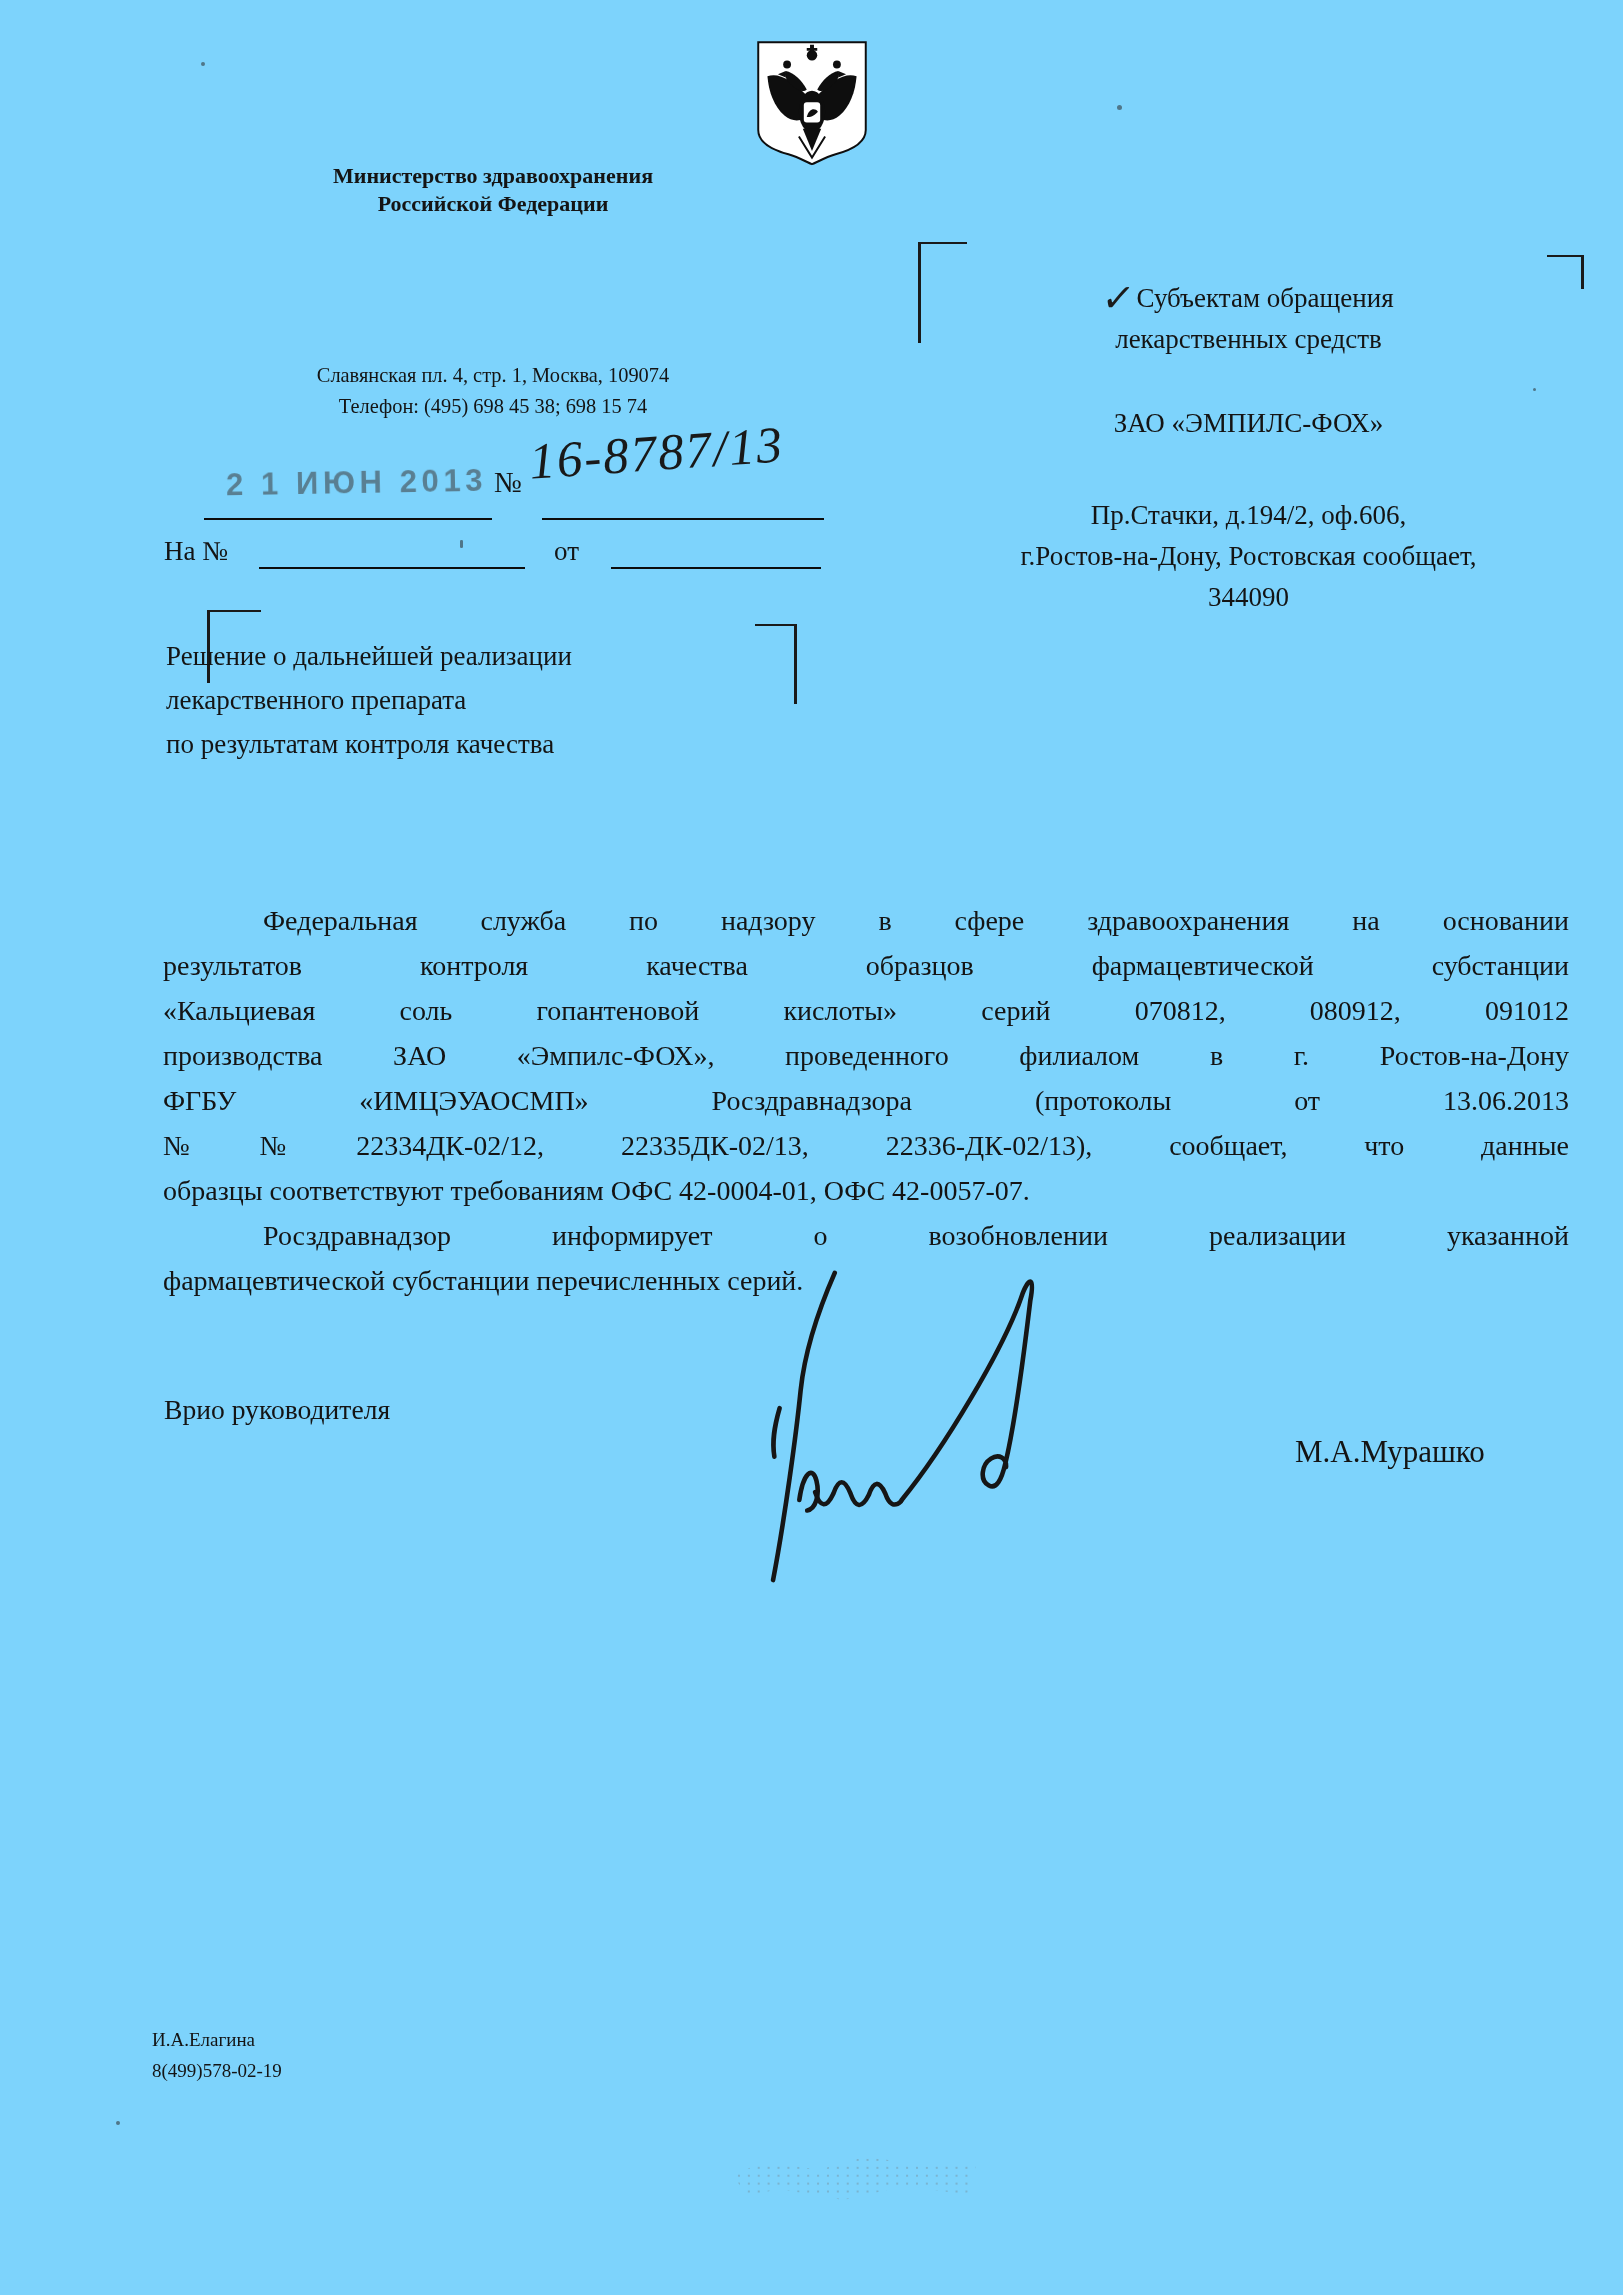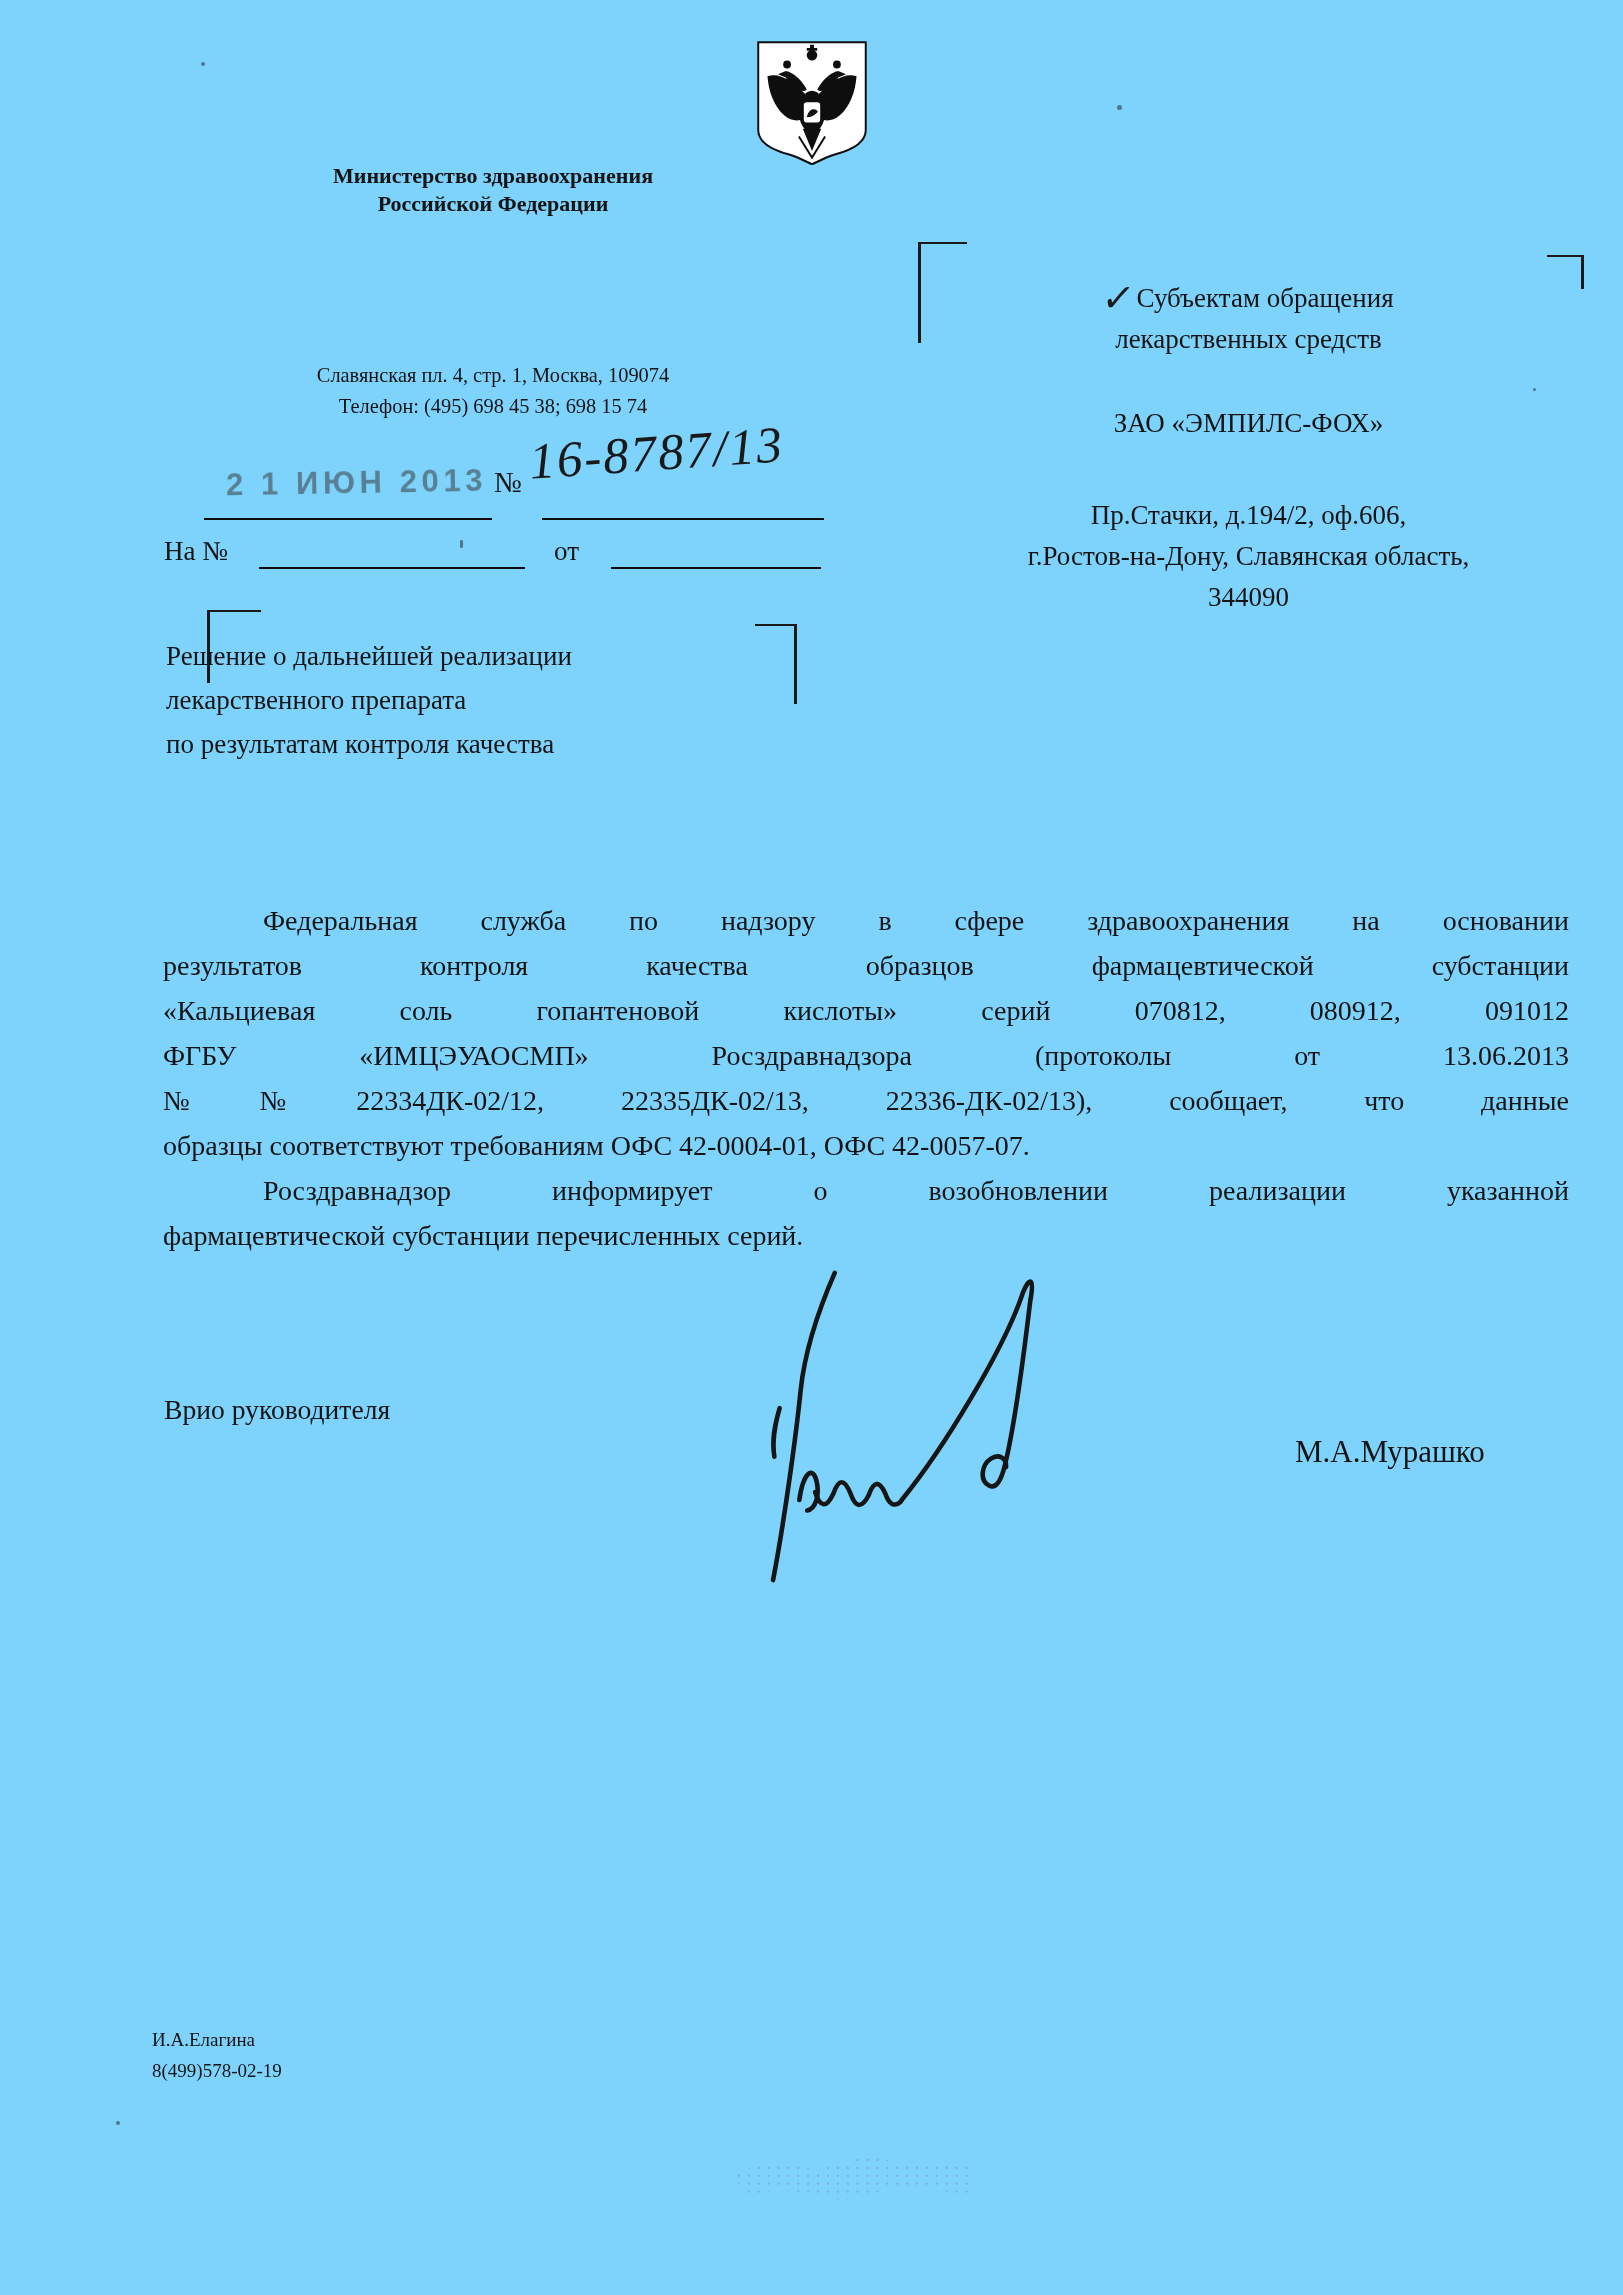--- a/index.html
+++ b/index.html
@@ -124,37 +124,38 @@
   <div class="abs crn tl" style="left:918px;top:242px;width:46px;height:99px;"></div>
   <div class="abs crn tr" style="left:1547px;top:255px;width:34px;height:31.5px;"></div>
 
   <div class="abs rcp">
     <div><span class="check">✓</span><span>Субъектам обращения</span></div>
     <div>лекарственных средств</div>
     <div class="gap1"></div>
     <div>ЗАО «ЭМПИЛС-ФОХ»</div>
     <div class="gap2"></div>
     <div>Пр.Стачки, д.194/2, оф.606,</div>
-    <div>г.Ростов-на-Дону, Славянская область,</div>
+    <div>г.Ростов-на-Дону, Ростовская сообщает,</div>
     <div>344090</div>
   </div>
 
   <div class="abs crn tl" style="left:207px;top:610px;width:51px;height:71px;"></div>
   <div class="abs crn tr" style="left:755px;top:624px;width:39px;height:78px;"></div>
 
   <div class="abs subj">
     <div>Решение  о дальнейшей реализации</div>
     <div>лекарственного препарата</div>
     <div>по результатам контроля качества</div>
   </div>
 
   <div class="abs body-txt">
     <div class="body-line indent">Федеральная служба по надзору в сфере здравоохранения на основании</div>
     <div class="body-line">результатов контроля качества образцов фармацевтической субстанции</div>
     <div class="body-line">«Кальциевая соль гопантеновой кислоты» серий 070812, 080912, 091012</div>
+    <div class="body-line">производства ЗАО «Эмпилс-ФОХ», проведенного филиалом в г. Ростов-на-Дону</div>
     <div class="body-line">ФГБУ «ИМЦЭУАОСМП» Росздравнадзора (протоколы от 13.06.2013</div>
     <div class="body-line">№№22334ДК-02/12, 22335ДК-02/13, 22336-ДК-02/13), сообщает, что данные</div>
     <div class="body-line endline">образцы соответствуют требованиям ОФС 42-0004-01, ОФС 42-0057-07.</div>
     <div class="body-line indent">Росздравнадзор информирует о возобновлении реализации указанной</div>
     <div class="body-line endline">фармацевтической субстанции перечисленных серий.</div>
   </div>
 
   <div class="abs sig-pos">Врио руководителя</div>
 
   <div class="abs" style="left:736px;top:1269px;">

